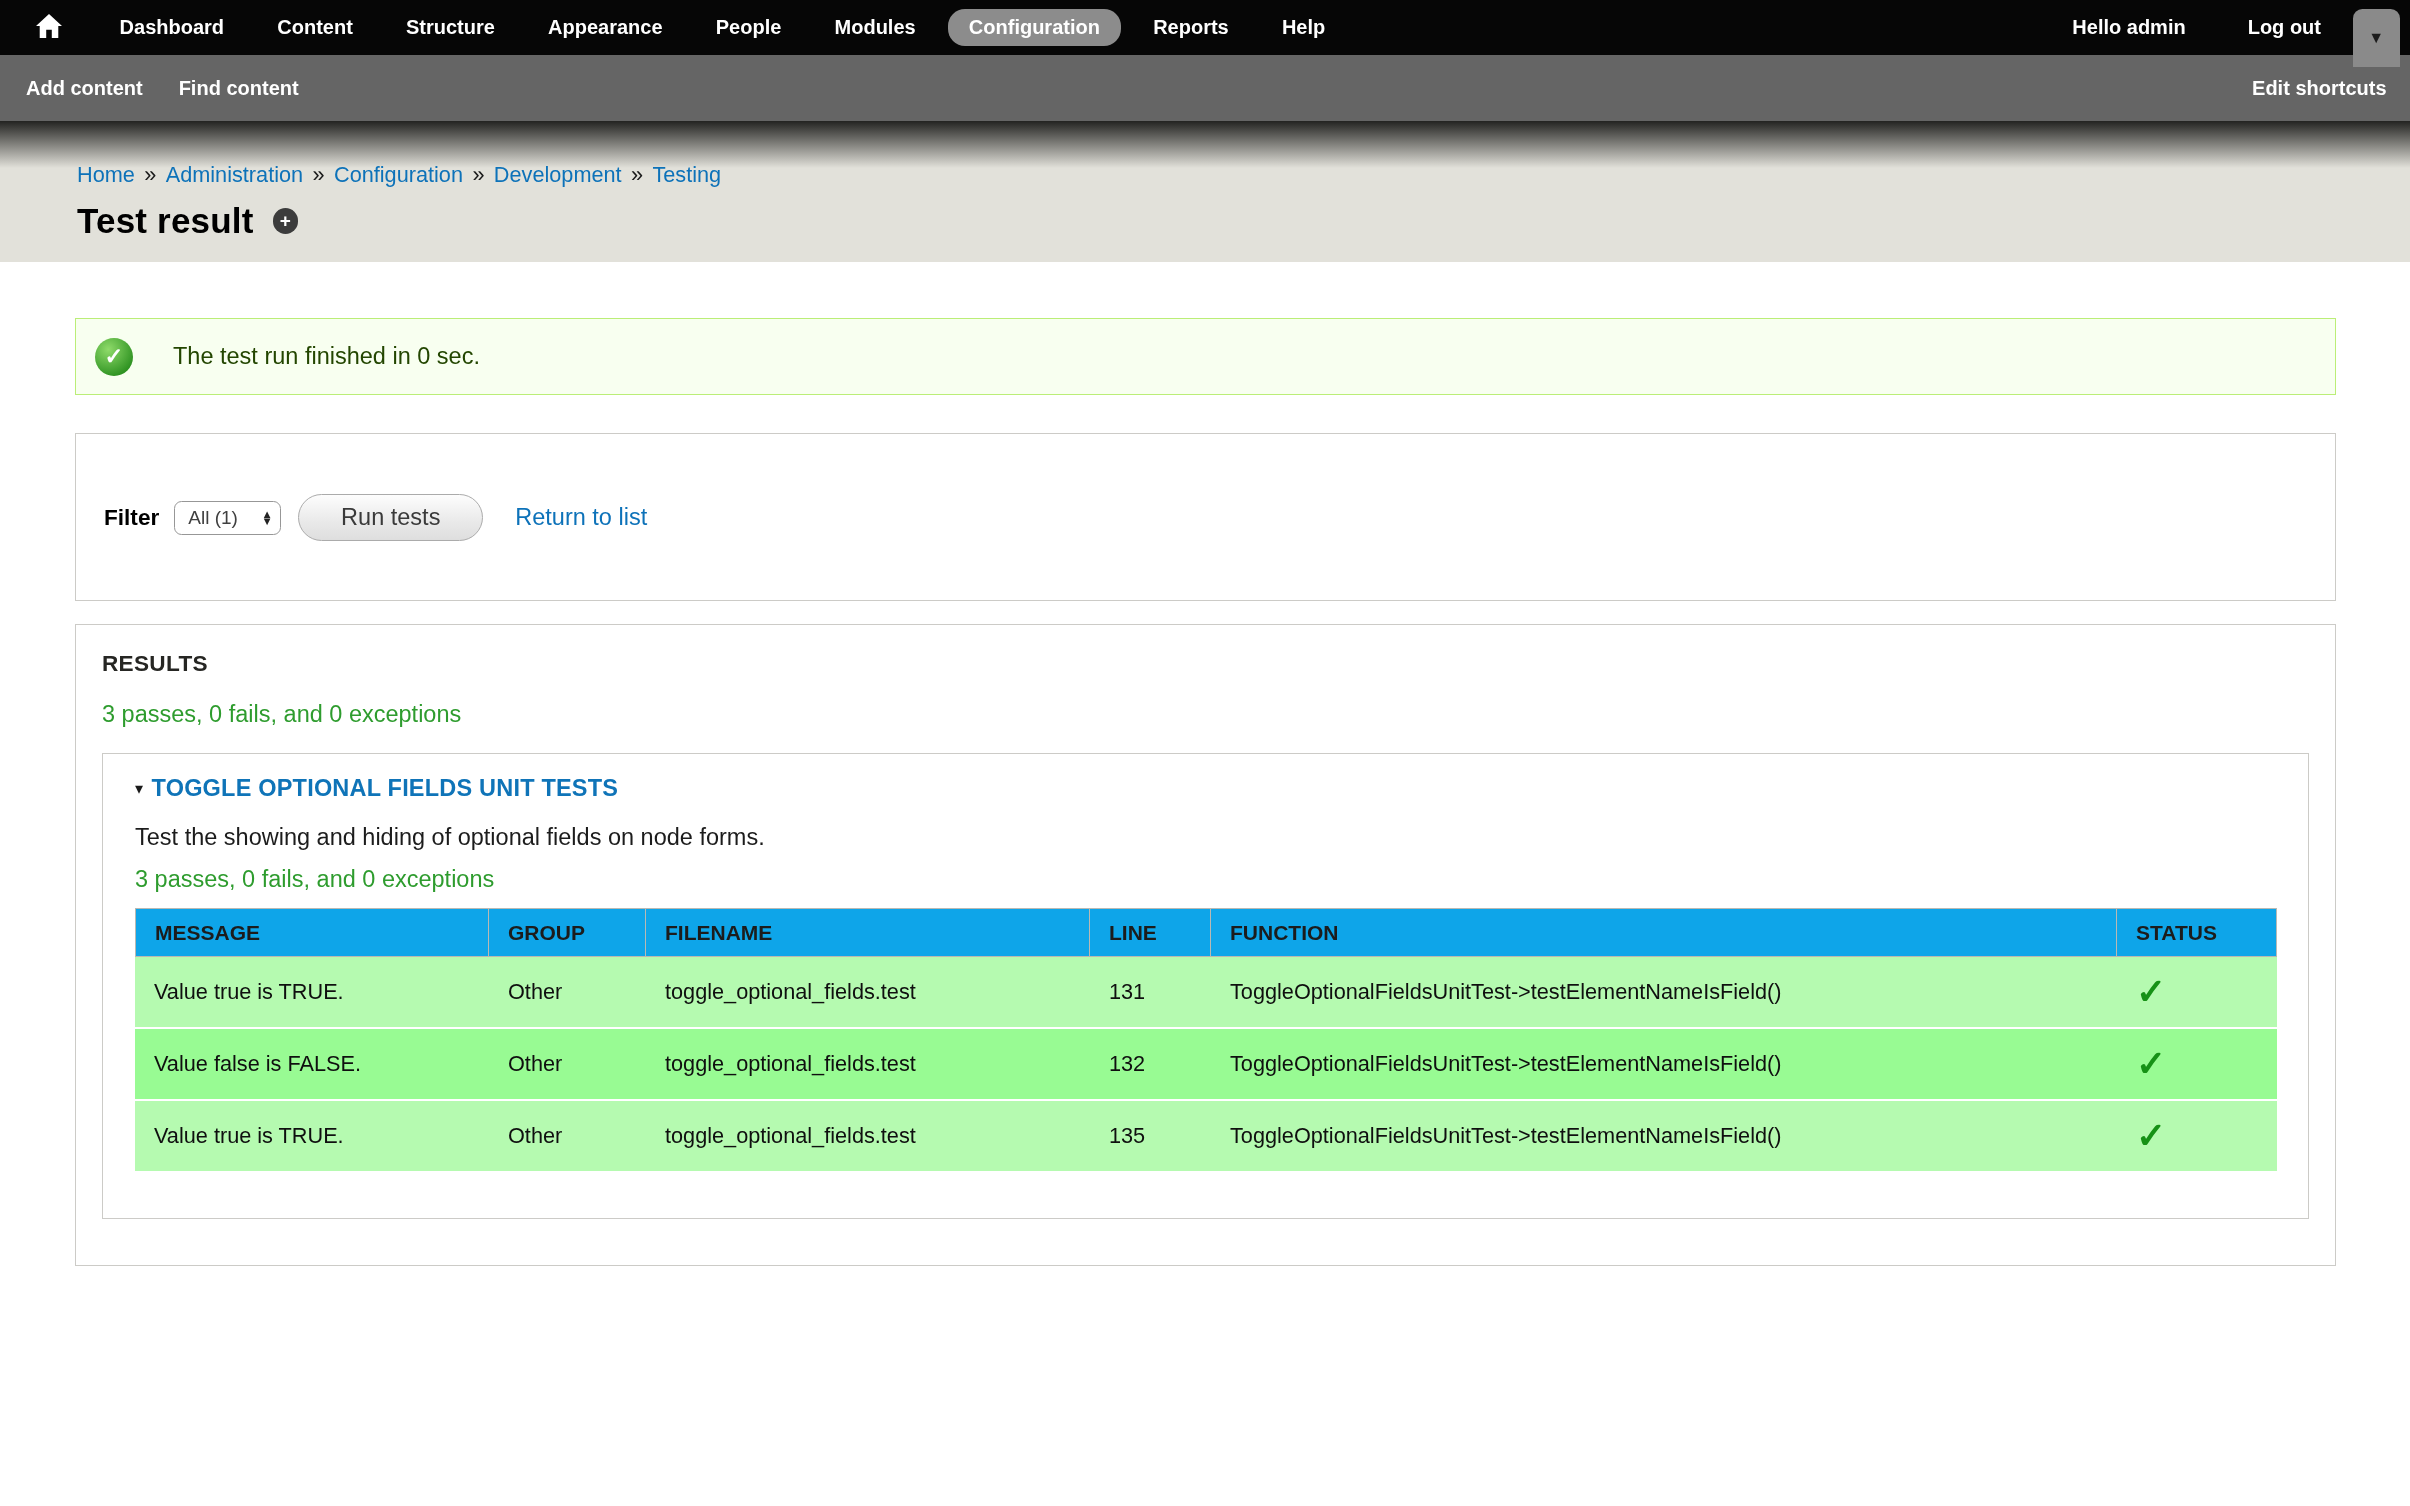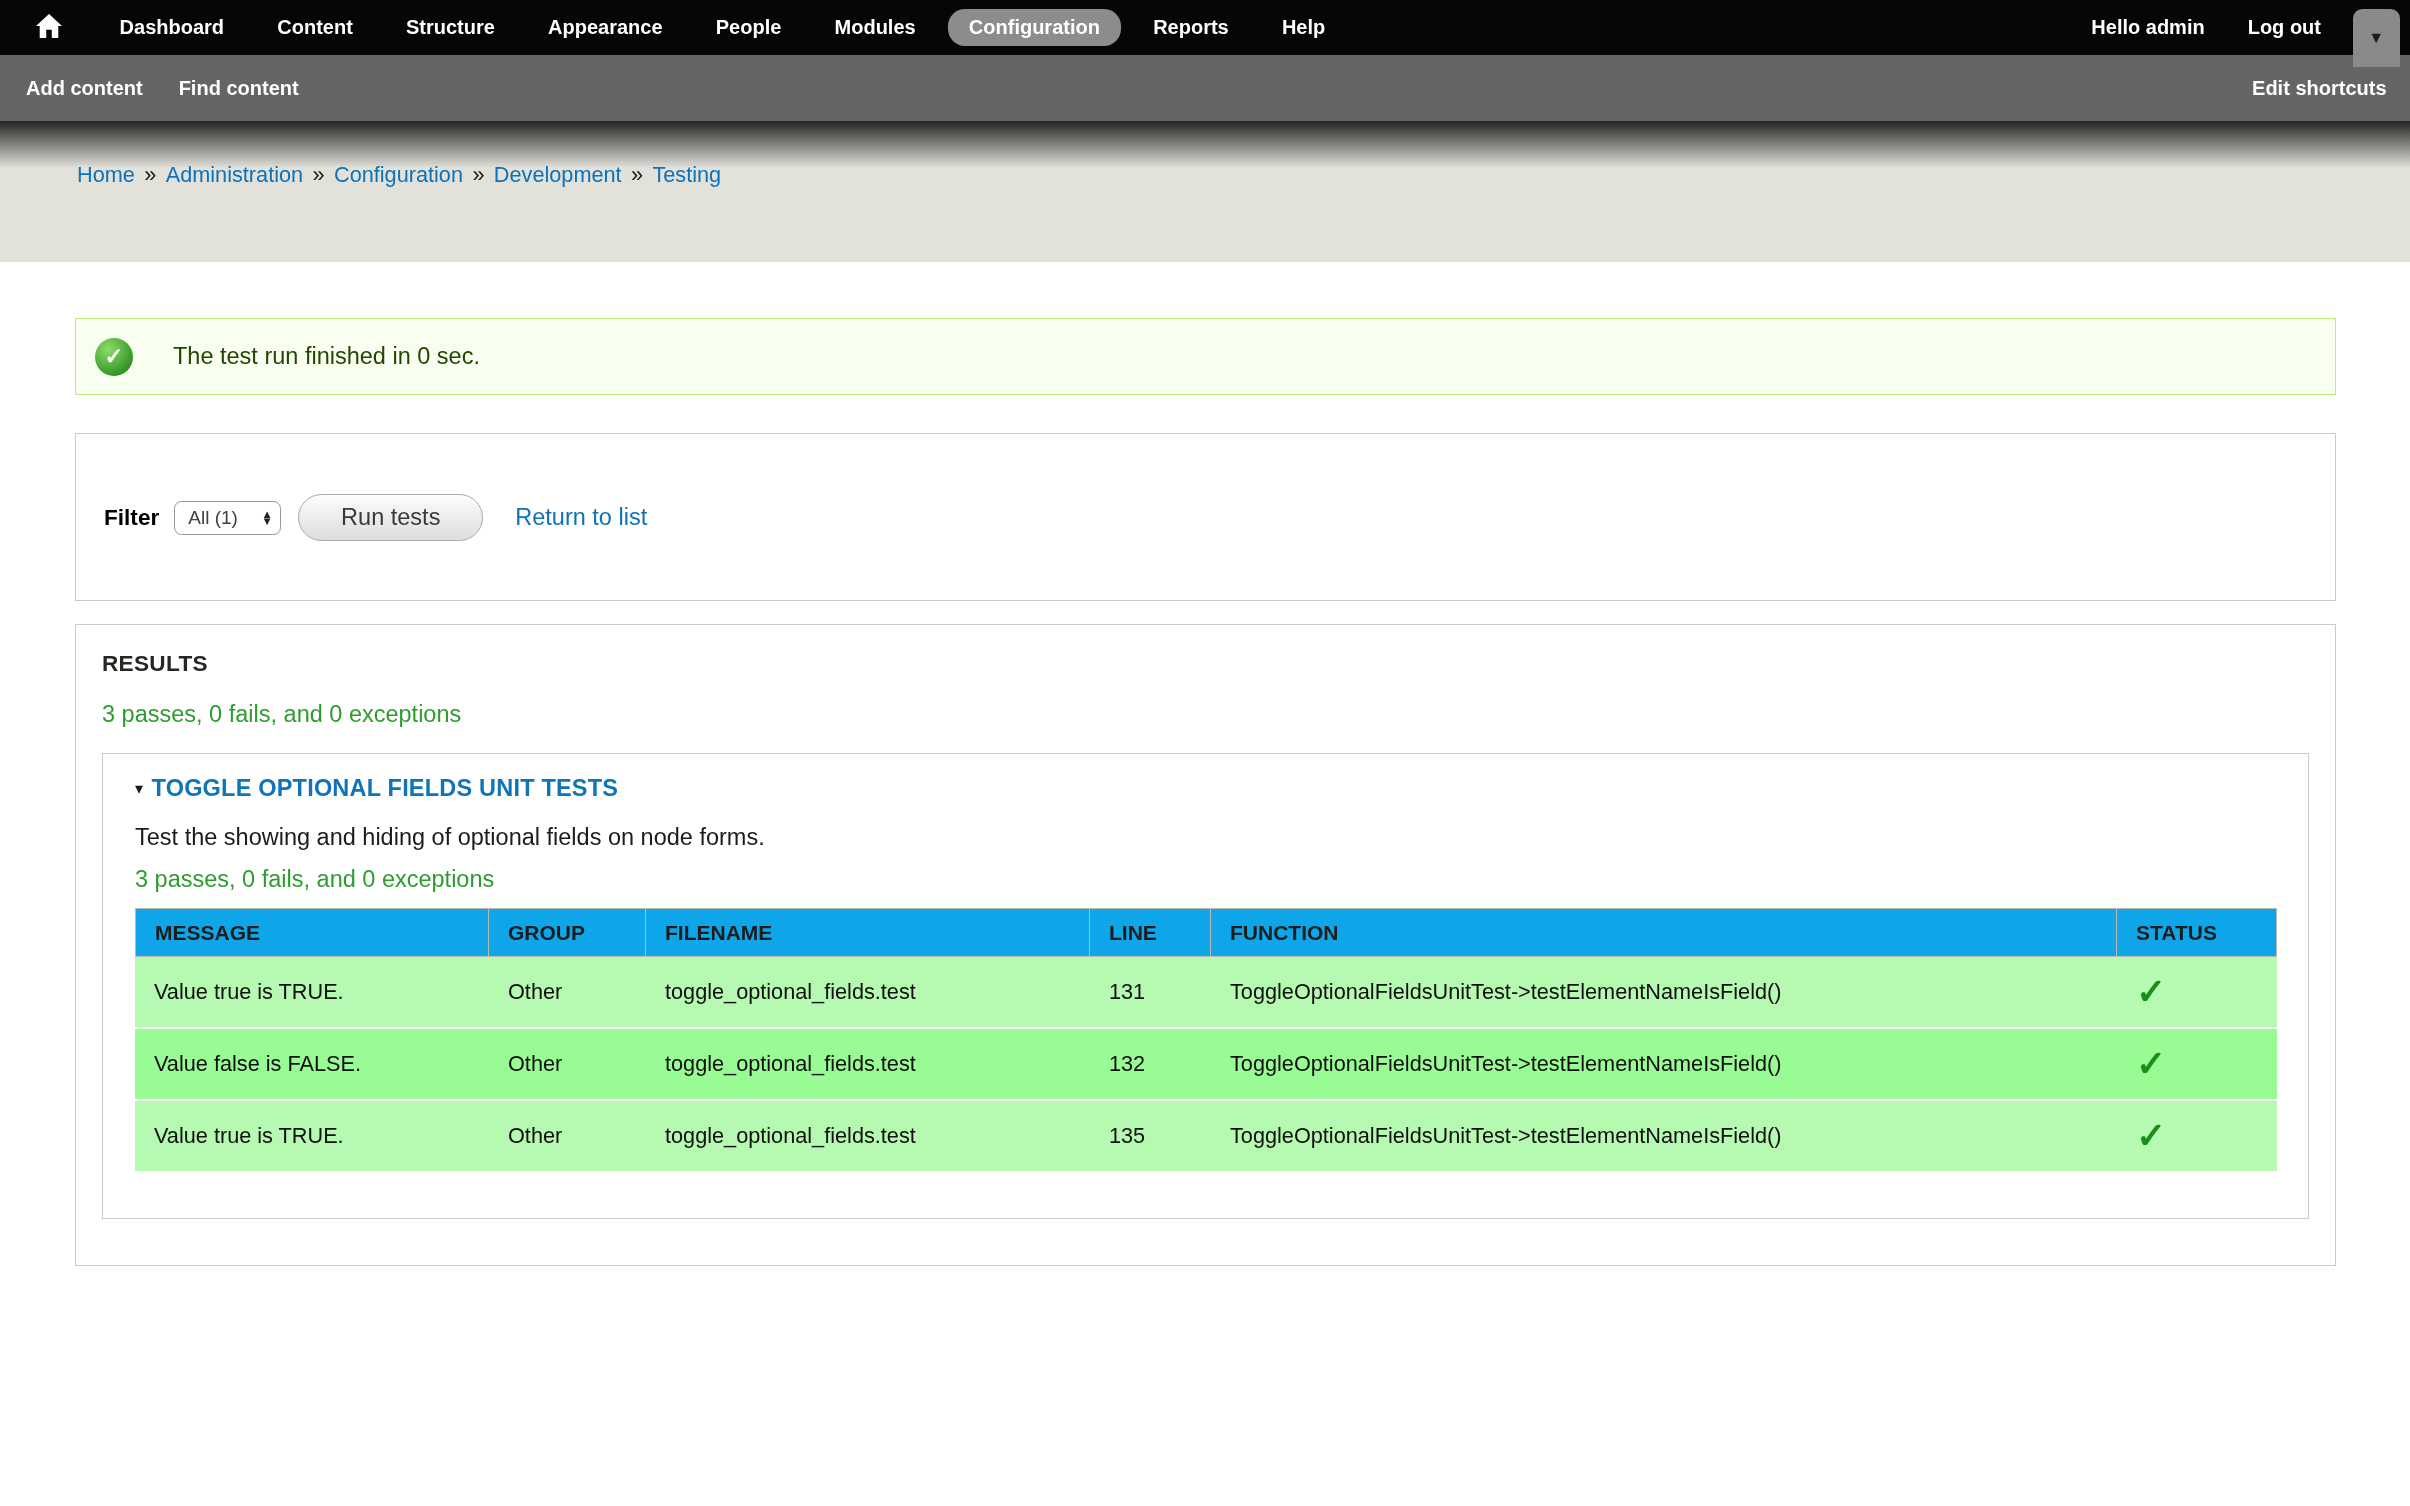--- a/index.html
+++ b/index.html
@@ -11,21 +11,21 @@
     align-items:center; padding-left:21px; }
   .home-btn { width:55px; display:flex; justify-content:center; align-items:center; cursor:pointer; }
   .tb-menu { display:flex; align-items:center; margin-left:17px;text-align:center; }
   .tb-item { color:#fff; font-size:20px; font-weight:bold; padding:6.6px 21px;
     margin:0 5.6px; border-radius:17px; cursor:pointer; white-space:nowrap; }
   .tb-item.active { background:#8c8c8c; }
   .tb-right { position:absolute; right:90px; top:0; height:55px; display:flex;
     align-items:center; gap:43px; }
   .tb-greeting { color:#fff; font-size:20px; font-weight:600; }
   .tb-greeting b { font-weight:800; }
-  .tb-logout { color:#fff; font-size:20px; font-weight:bold; cursor:pointer; }
+  .tb-logout { color:#fff; font-size:20px; font-weight:bold; cursor:pointer;margin-left:19px; }
   .tb-toggle { position:absolute; right:11.3px; top:9.4px; width:47px; height:58px;
     background:#8a8a8a; border-radius:9.4px 9.4px 0 0; display:flex; justify-content:center;
     align-items:center; cursor:pointer; z-index:5; }
   .tb-toggle span { color:#1c1c1c; font-size:16px; }
 
   
   .shortcut-bar { position:relative; height:66px; background:#656565; display:flex;
     align-items:center; padding:0 26px; }
   .sc-item { color:#fff; font-size:20px; font-weight:bold; margin-right:36px; cursor:pointer; }
   .sc-edit { position:absolute; right:24.5px; color:#fff; font-size:20px; font-weight:bold; cursor:pointer; }
@@ -127,20 +127,24 @@
 <div class="shortcut-bar">
   <div id="shortcut-items" style="display:flex">
       <span class="sc-item">Add content</span>
       <span class="sc-item">Find content</span>
     </div>
   <span class="sc-edit">Edit shortcuts</span>
 </div>
 
 <div class="page-header">
   <div class="breadcrumb" id="breadcrumb"><a>Home</a><span class="sep">»</span><a>Administration</a><span class="sep">»</span><a>Configuration</a><span class="sep">»</span><a>Development</a><span class="sep">»</span><a>Testing</a></div>
+  <div class="title-row">
+    <h1 class="page-title">Test result</h1>
+    <span class="ctx-icon">+</span>
+  </div>
 </div>
 
 <main class="content">
 
   <div class="status-box">
     <span class="status-icon">
       <span>✓</span>
     </span>
     <span class="status-text">The test run finished in 0 sec.</span>
   </div>

